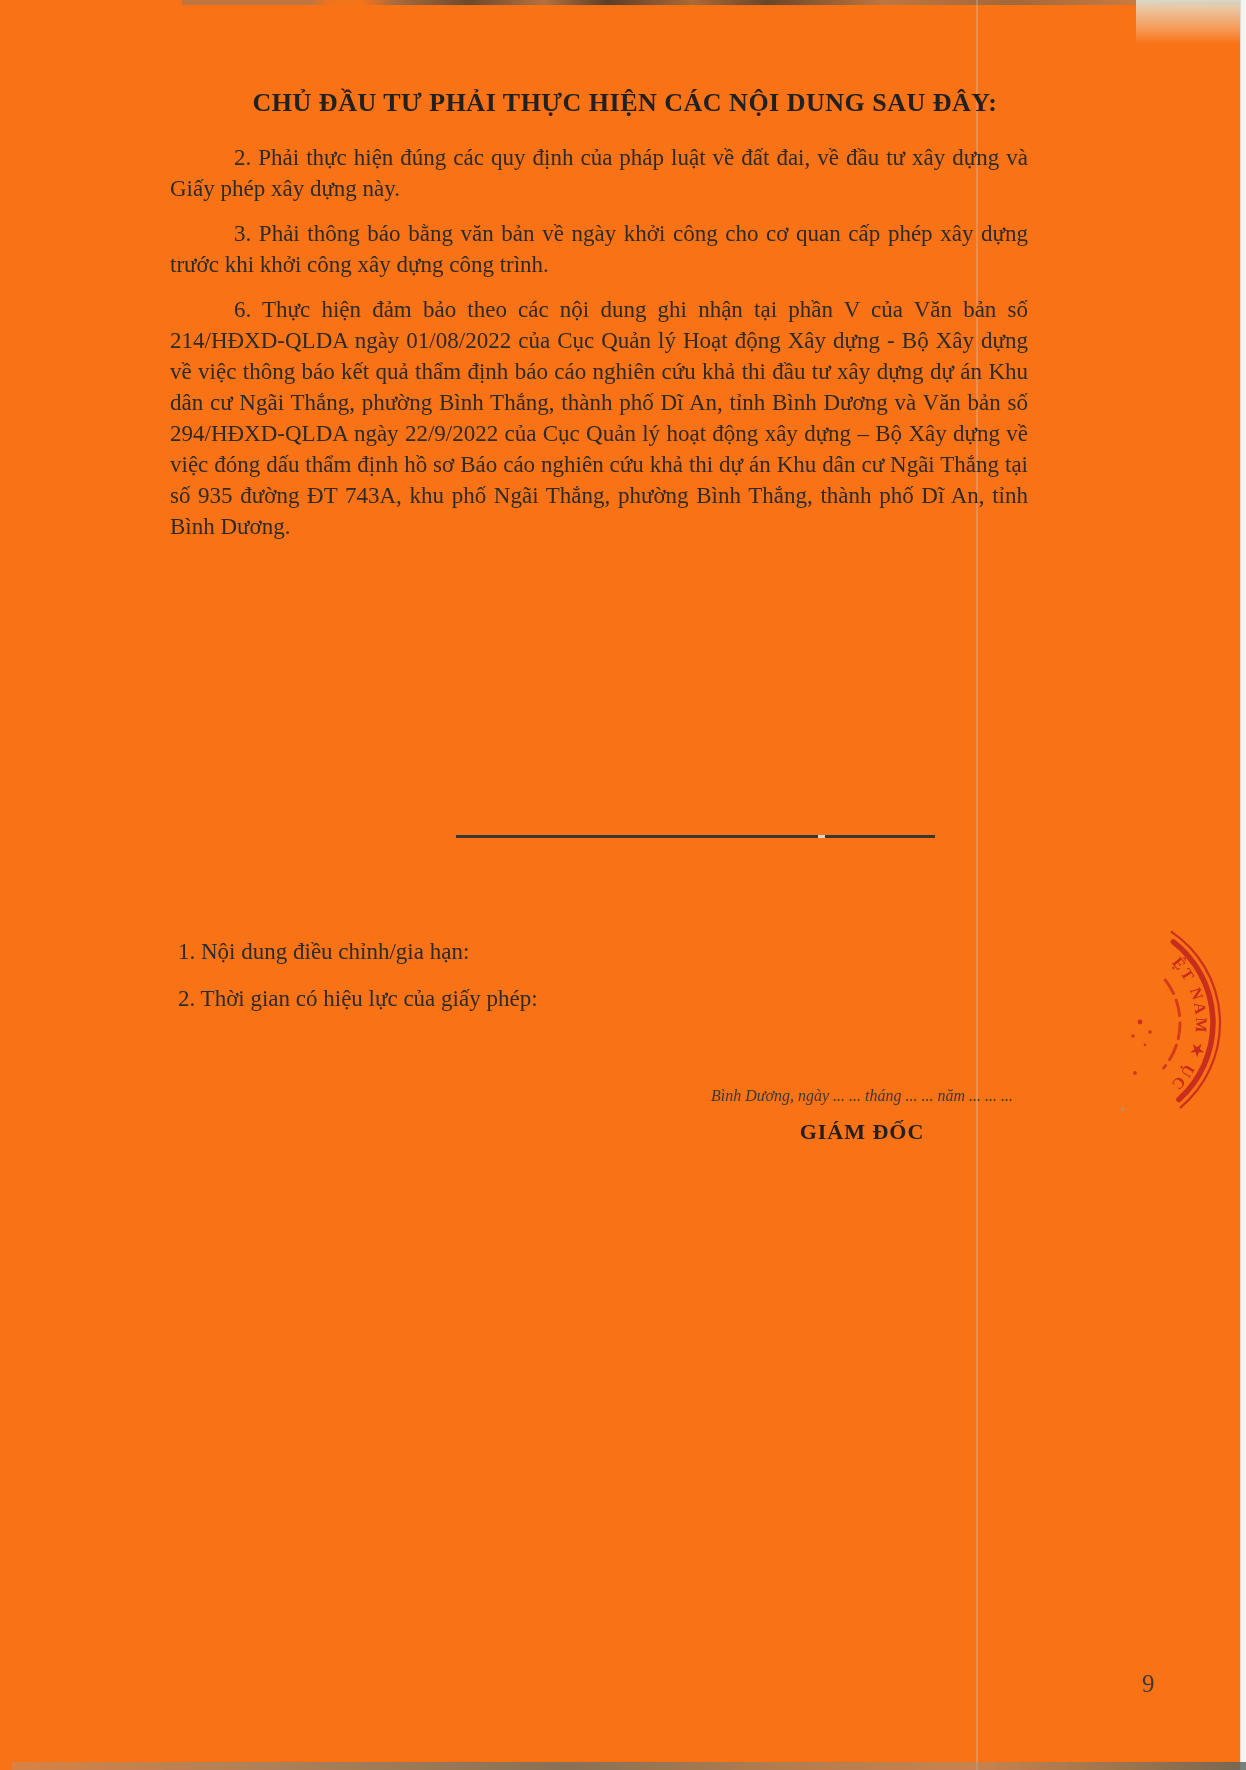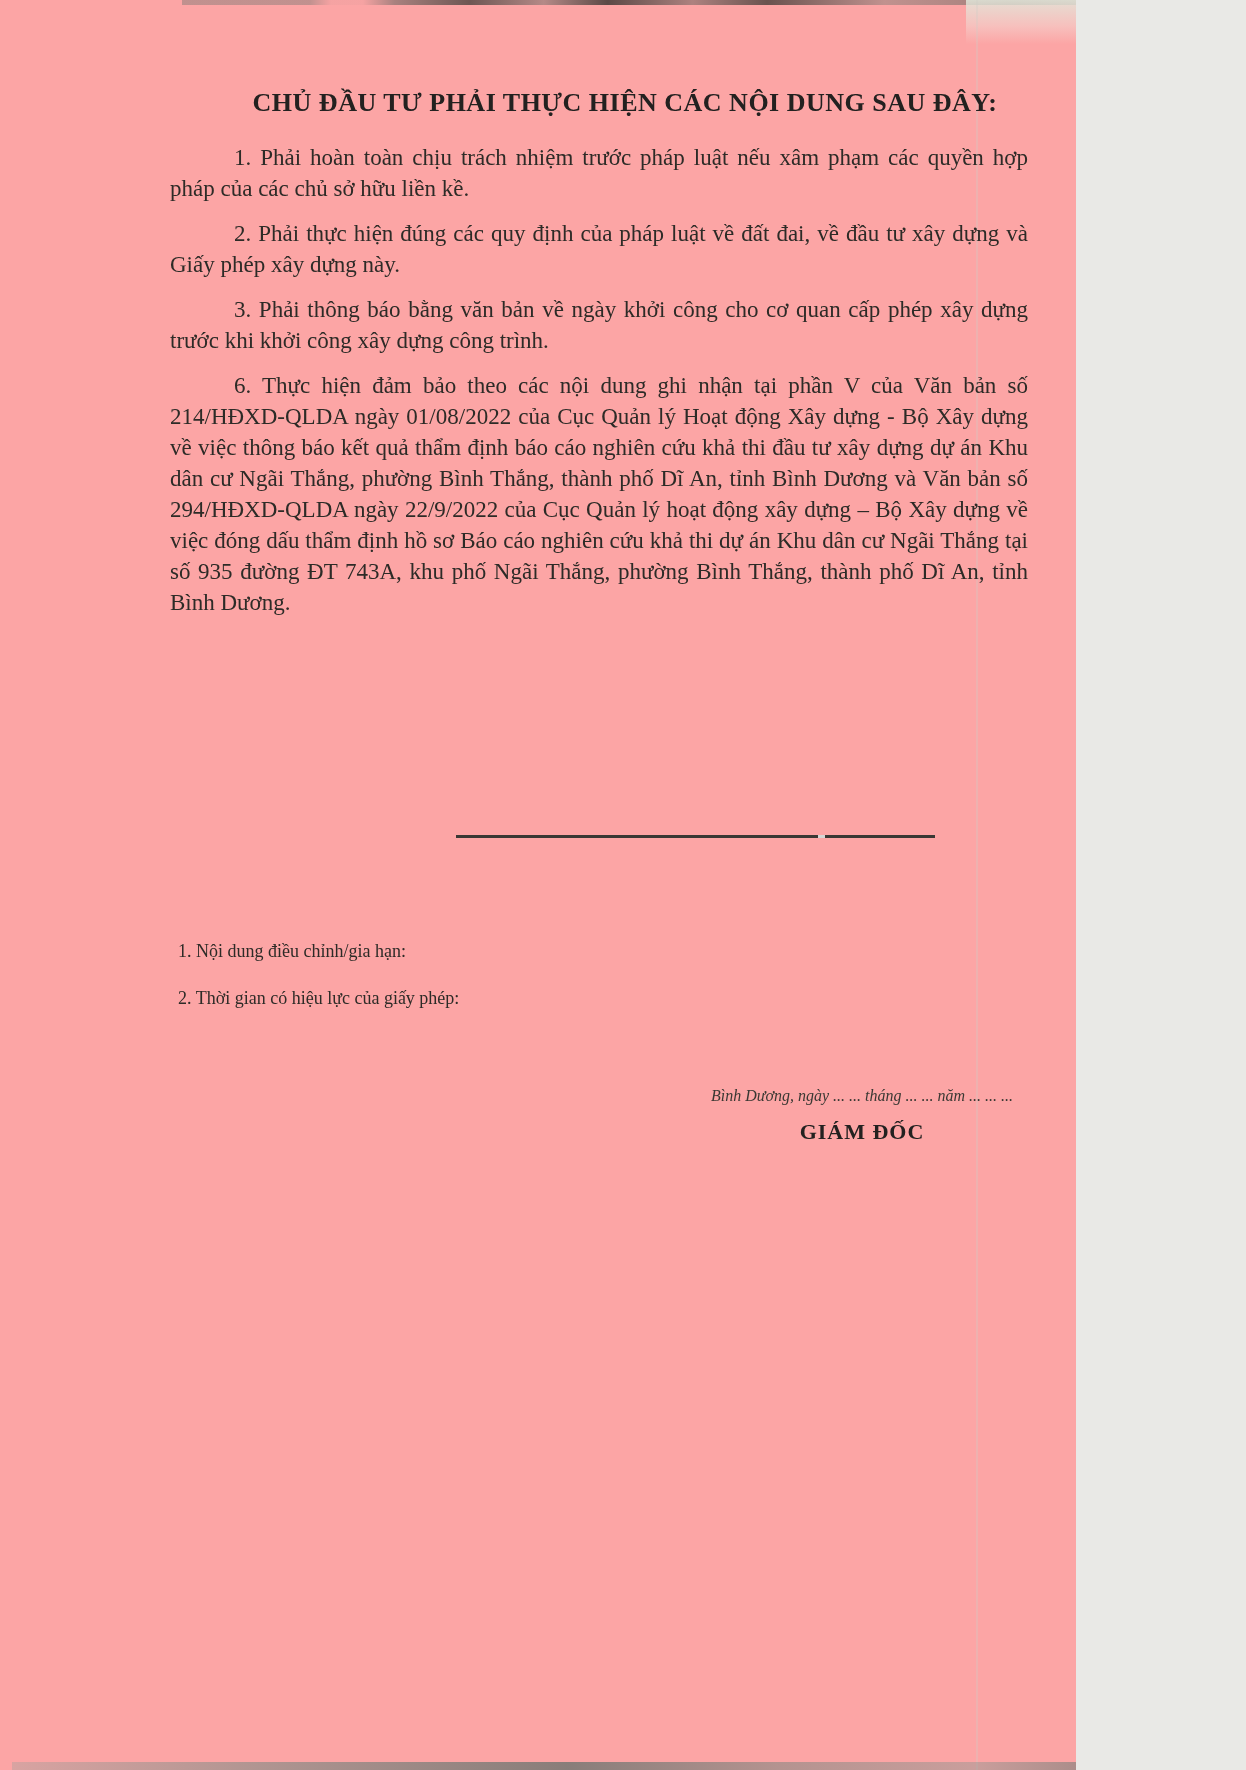--- a/index.html
+++ b/index.html
@@ -1,19 +1,19 @@
 <!DOCTYPE html>
 <html><head>
 <meta charset="utf-8">
 <style>
   html,body{margin:0;padding:0;background:#e9e9e6;}
   .page{
     position:relative;
-    width:1076px;height:1770px;
-    background:#fca5a5;
+    width:1246px;height:1770px;
+    background:#f97316;
     overflow:hidden;
     font-family:"Liberation Serif","DejaVu Serif",serif;
     color:#2d2b27;
   }
   
   .artifact-top{
     position:absolute;left:182px;top:0;width:1064px;height:5px;
     background:linear-gradient(90deg,
       rgba(120,120,115,.45) 0%, rgba(120,120,115,.45) 12%,
       rgba(120,120,115,.05) 14%, rgba(120,120,115,.05) 17%,
@@ -64,21 +64,21 @@
   }
   .section2-title{
     position:absolute;left:400px;top:852px;width:560px;margin:0;
     text-align:center;font-size:26px;font-weight:bold;letter-spacing:1px;
     color:#232120;
   }
   .adjustments{
     position:absolute;left:178px;top:936px;width:700px;
   }
   .adjustments p{
-    margin:0 0 16px 0;font-size:18px;line-height:31px;
+    margin:0 0 16px 0;font-size:23px;line-height:31px;
   }
   .signature{
     position:absolute;left:628px;top:1080px;width:468px;text-align:center;
   }
   .signature .place-date{
     margin:0;font-style:italic;font-size:16px;line-height:32px;color:#3a3833;
   }
   .signature .signer{
     margin:7px 0 0 0;font-weight:bold;font-size:22px;letter-spacing:1px;color:#232120;
   }
@@ -96,21 +96,20 @@
 
   <div class="artifact-top"></div>
   <div class="artifact-top-right"></div>
   <div class="edge-strip"></div>
   <div class="fold-line"></div>
   <div class="artifact-bottom"></div>
 
   <h1 class="doc-title">CHỦ ĐẦU TƯ PHẢI THỰC HIỆN CÁC NỘI DUNG SAU ĐÂY:</h1>
 
   <div class="obligations">
-    <p>1. Phải hoàn toàn chịu trách nhiệm trước pháp luật nếu xâm phạm các quyền hợp pháp của các chủ sở hữu liền kề.</p>
     <p>2. Phải thực hiện đúng các quy định của pháp luật về đất đai, về đầu tư xây dựng và Giấy phép xây dựng này.</p>
     <p>3. Phải thông báo bằng văn bản về ngày khởi công cho cơ quan cấp phép xây dựng trước khi khởi công xây dựng công trình.</p>
     <p>6. Thực hiện đảm bảo theo các nội dung ghi nhận tại phần V của Văn bản số 214/HĐXD-QLDA ngày 01/08/2022 của Cục Quản lý Hoạt động Xây dựng - Bộ Xây dựng về việc thông báo kết quả thẩm định báo cáo nghiên cứu khả thi đầu tư xây dựng dự án Khu dân cư Ngãi Thắng, phường Bình Thắng, thành phố Dĩ An, tỉnh Bình Dương và Văn bản số 294/HĐXD-QLDA ngày 22/9/2022 của Cục Quản lý hoạt động xây dựng – Bộ Xây dựng về việc đóng dấu thẩm định hồ sơ Báo cáo nghiên cứu khả thi dự án Khu dân cư Ngãi Thắng tại số 935 đường ĐT 743A, khu phố Ngãi Thắng, phường Bình Thắng, thành phố Dĩ An, tỉnh Bình Dương.</p>
   </div>
 
   <div class="divider">
     <div class="divider-gap"></div>
   </div>
 
   <div class="adjustments">

